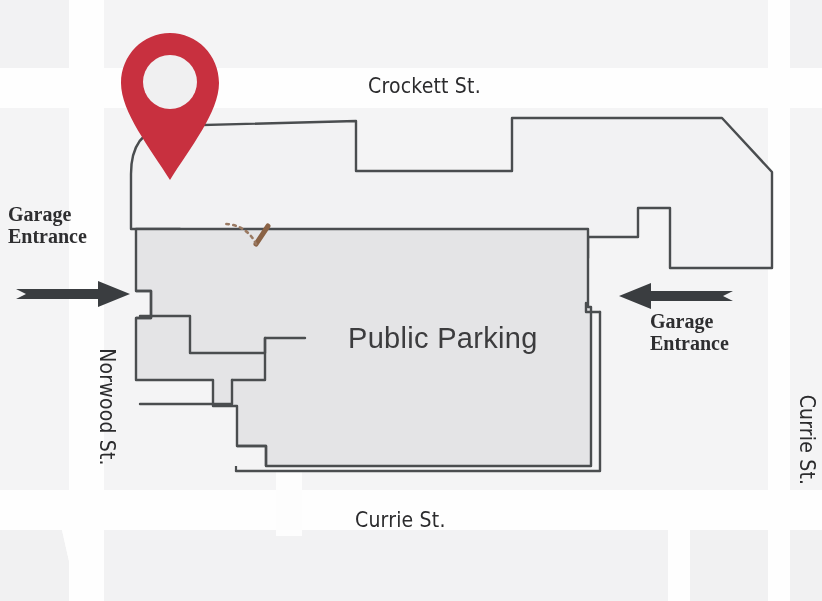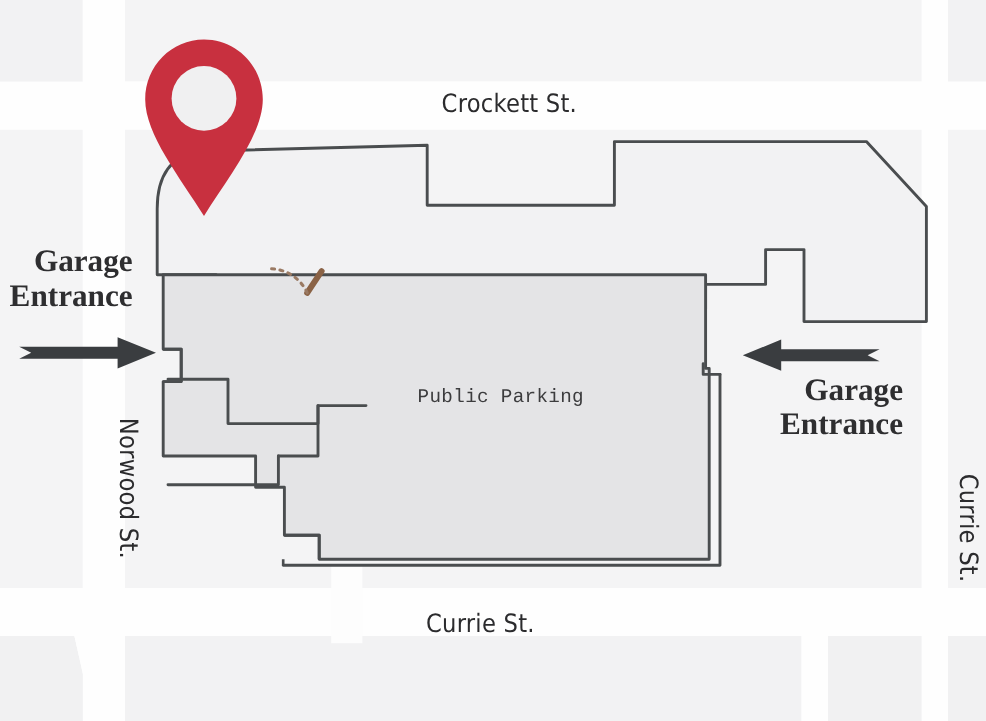--- a/index.html
+++ b/index.html
@@ -35,32 +35,32 @@
     font-size: 21px;
     font-weight: 400;
     color: #2b2b2d;
     letter-spacing: 0.2px;
     transform-origin: center center;
   }
   .street-label.vertical {
     transform: rotate(90deg);
   }
   .poi-label {
-    font-family: Liberation Mono, monospace;
-    font-size: 16px;
+    font-family: Liberation Sans, sans-serif;
+    font-size: 29px;
     color: #3c3c3e;
     letter-spacing: 0.3px;
   }
   .entrance-label {
     font-family: "Liberation Serif", "DejaVu Serif", serif;
     font-weight: bold;
-    font-size: 26px;
+    font-size: 20px;
     line-height: 1.12;
     color: #2e2e30;
-    text-align: right;
+    text-align: left;
   }
   .entrance-label .line {
     display: block;
   }
 </style>
 </head>
 <body>
 
 <div id="map-root">
 

